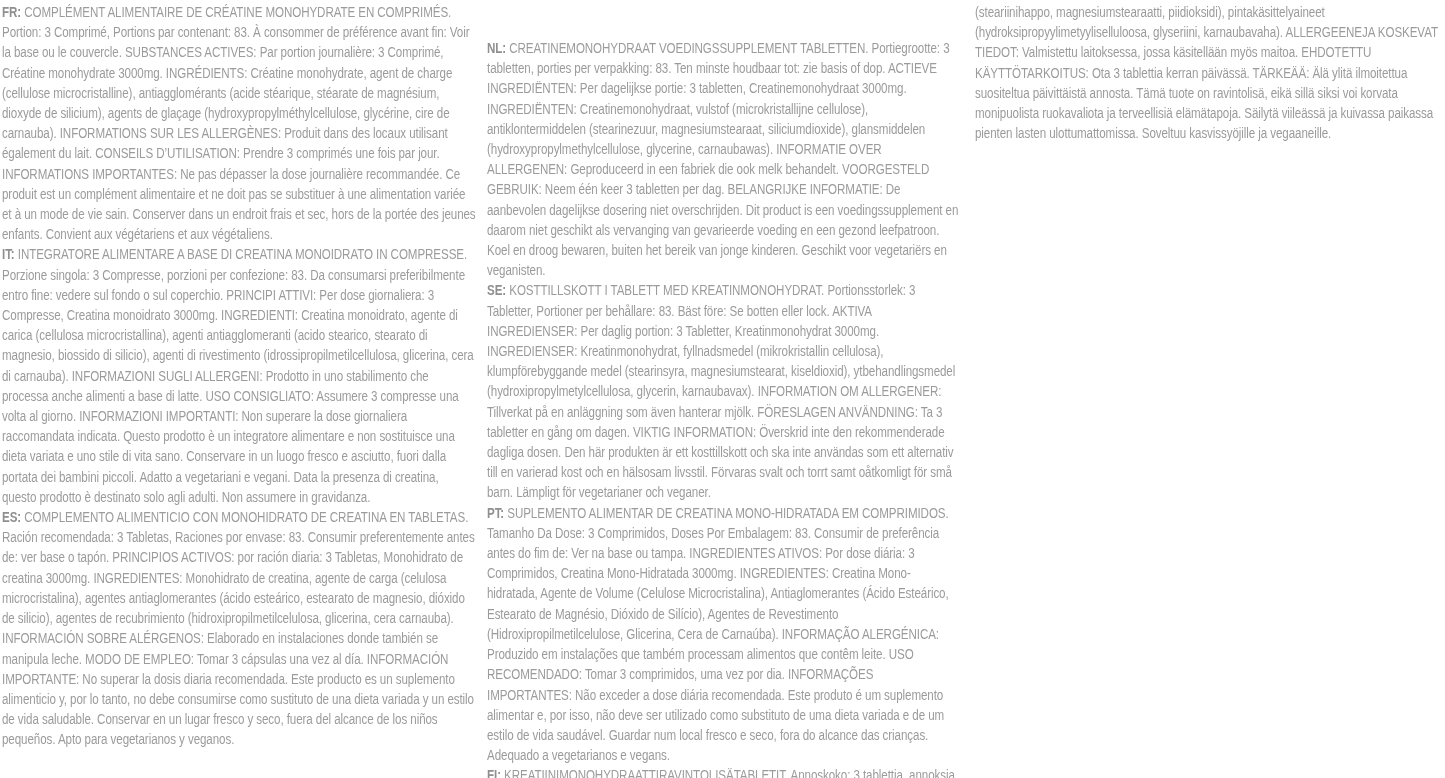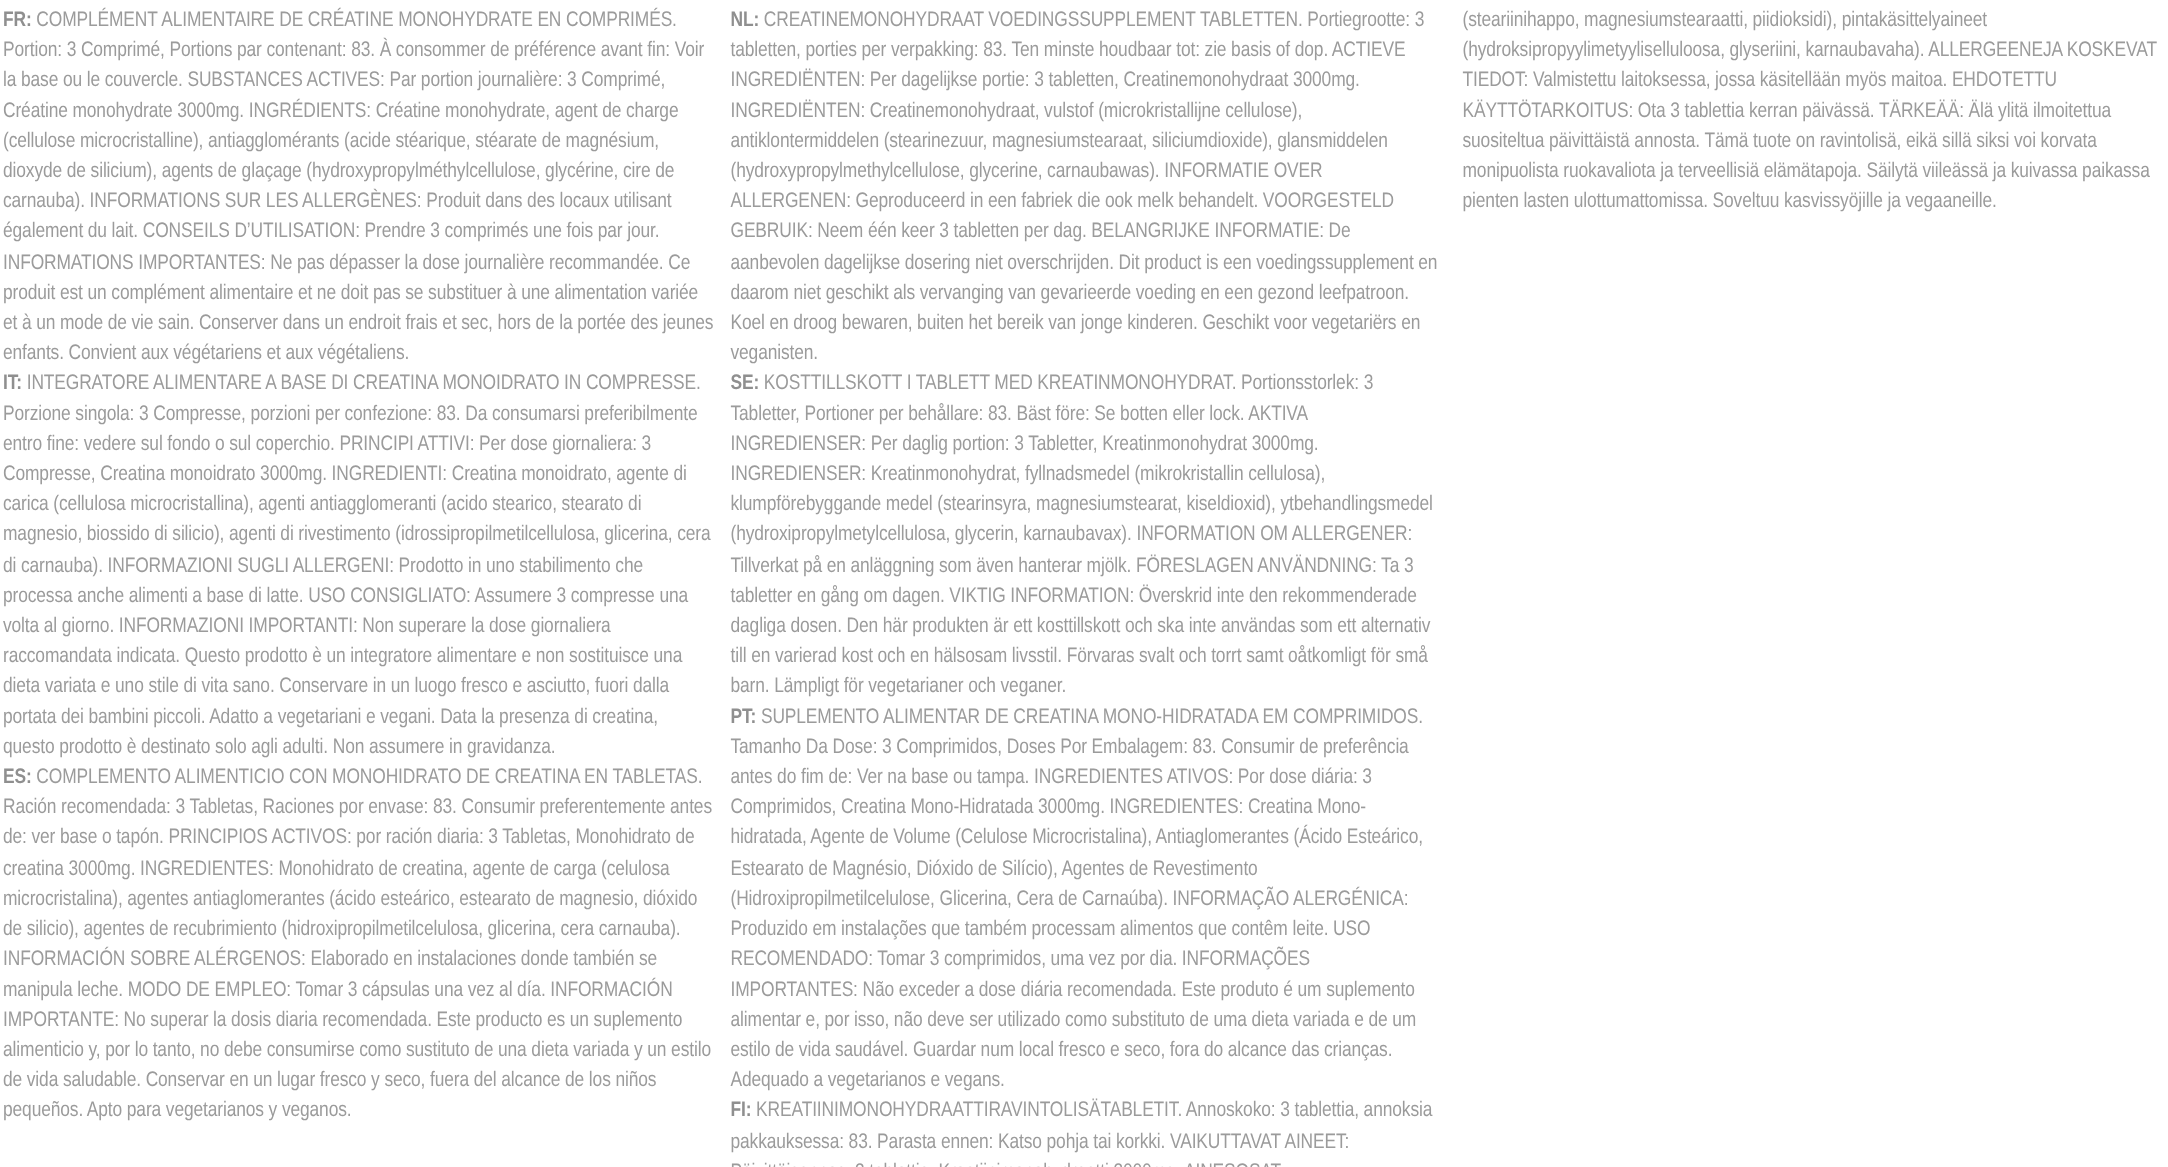--- a/index.html
+++ b/index.html
@@ -14,21 +14,21 @@
     overflow: hidden;
     font-family: "Liberation Sans", sans-serif;
   }
   .column {
     position: absolute;
     top: 0;
     height: 638px;
     overflow: visible;
   }
   #col1 { left: 2px; }
-  #col2 { left: 487px; }
+  #col2 { left: 487px; margin-top: 36px; }
   #col3 { left: 975px; }
   .column-inner {
     width: 572px;               
     transform: scaleX(0.828);
     transform-origin: 0 0;
     color: #9b9b9b;
     font-size: 14px;
     line-height: 20.2px;
     letter-spacing: -0.1px;
     padding-top: 2px;

